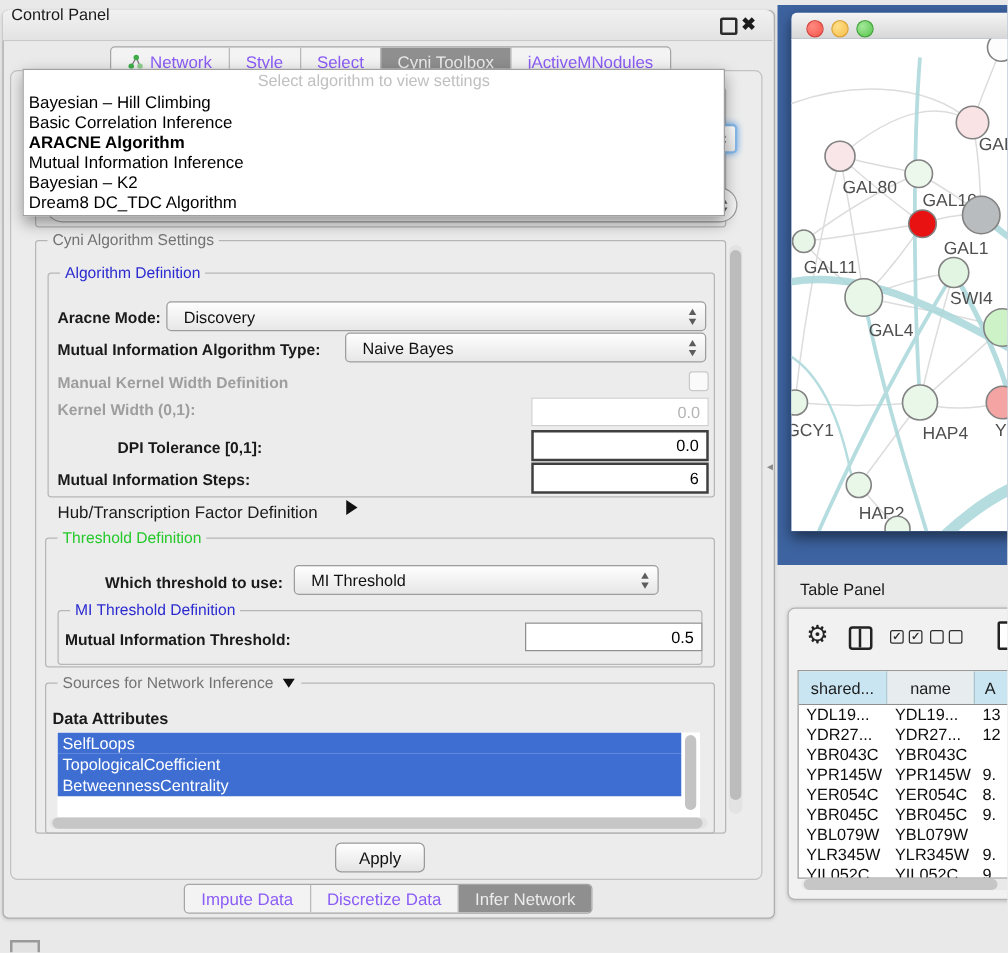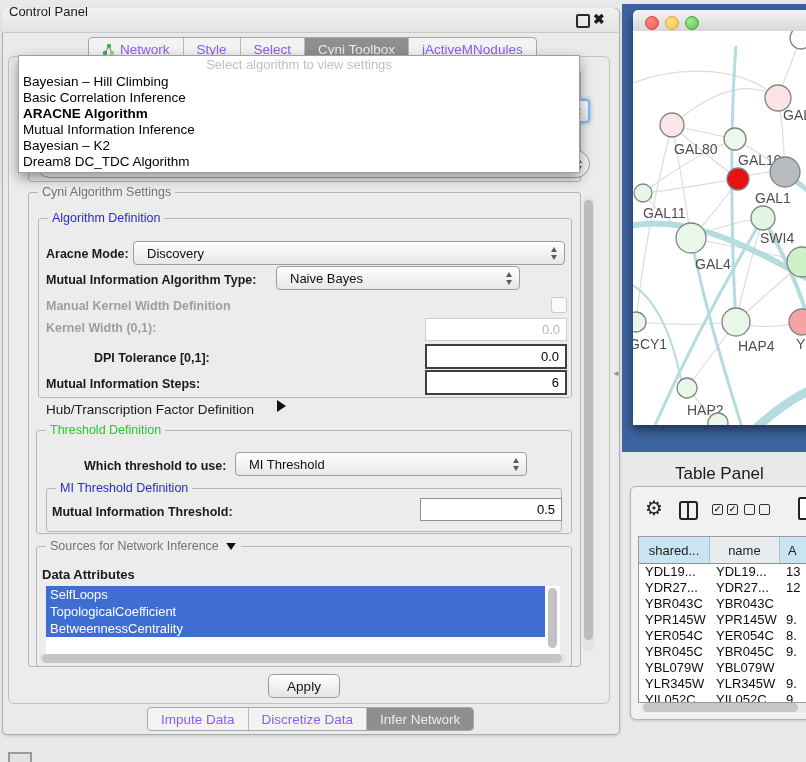--- a/index.html
+++ b/index.html
@@ -71,21 +71,21 @@
   .mac-window{position:absolute;left:633px;top:10px;width:180px;height:415px;
     border-radius:5px 5px 0 0;overflow:hidden;box-shadow:0 5px 11px rgba(0,0,0,.5);z-index:3;}
   .mac-titlebar{position:absolute;left:0;top:0;width:100%;height:21px;
     background:linear-gradient(#f5f5f5,#d7d7d7);border-bottom:1px solid #a9a9a9;}
   .light{position:absolute;top:6px;width:12px;height:12px;border-radius:50%;}
   .light.red{left:12px;background:radial-gradient(circle at 4px 4px,#ff8a80,#f5554c);border:1px solid #d4453e;}
   .light.yellow{left:32px;background:radial-gradient(circle at 4px 4px,#ffe08a,#f6bd4a);border:1px solid #dda335;}
   .light.green{left:52px;background:radial-gradient(circle at 4px 4px,#a5e89a,#55c54b);border:1px solid #42a43a;}
   .net-canvas{position:absolute;left:0;top:21px;width:180px;height:394px;background:#fff;}
   
-  .tp-label{position:absolute;left:640px;top:464px;font-size:17px;color:#1a1a1a;margin-left:35px;}
+  .tp-label{position:absolute;left:640px;top:464px;font-size:13px;color:#1a1a1a;}
   .table-window{position:absolute;left:630px;top:486px;width:186px;height:232px;
     background:#f1f1f1;border:1px solid #b3b3b3;border-radius:6px 0 0 6px;
     box-shadow:0 1px 3px rgba(0,0,0,.15);}
   .gear{position:absolute;left:645px;top:498px;font-size:20px;color:#222;line-height:20px;}
   .ic-cols{position:absolute;left:679px;top:501px;width:15px;height:15px;border:2px solid #222;border-radius:3px;}
   .ic-cols::after{content:"";position:absolute;left:6px;top:0;width:2px;height:15px;background:#222;}
   .cbx{display:inline-block;width:9px;height:9px;border:1.5px solid #2e2e2e;border-radius:2px;
     font-size:9px;line-height:9px;color:#2e2e2e;text-align:center;font-weight:bold;}
   .cb-pair{position:absolute;display:flex;gap:4px;}
   .ic-doc{position:absolute;left:798px;top:497px;width:14px;height:19px;border:2px solid #222;border-radius:2px;background:#fff;}
@@ -180,21 +180,21 @@
   </div>
   <span class="flabel" style="left:46px;top:247px;">Aracne Mode:</span>
   <div class="combo" style="left:133px;top:241px;width:432px;">
     <span>Discovery</span>
     <span class="combo-arrows">
         <i class="up"></i>
         <i class="dn"></i>
       </span>
   </div>
   <span class="flabel" style="left:46px;top:273px;">Mutual Information Algorithm Type:</span>
-  <div class="combo" style="left:276px;top:266px;width:244px;">
+  <div class="combo" style="left:276px;top:266px;width:289px;">
     <span>Naive Bayes</span>
     <span class="combo-arrows">
         <i class="up"></i>
         <i class="dn"></i>
       </span>
   </div>
   <span class="flabel dim" style="left:46px;top:299px;">Manual Kernel Width Definition</span>
   <div class="checkbox" style="left:551px;top:297px;"></div>
   <span class="flabel dim" style="left:46px;top:321px;">Kernel Width (0,1):</span>
   <div class="field disabled" style="left:425px;top:318px;width:128px;">

